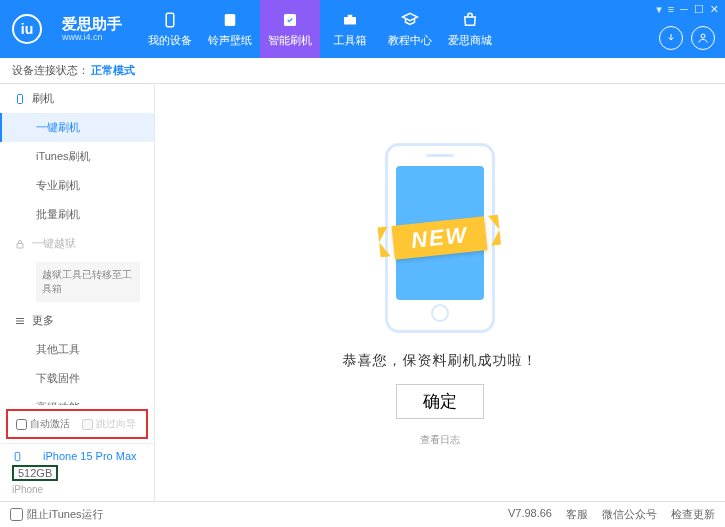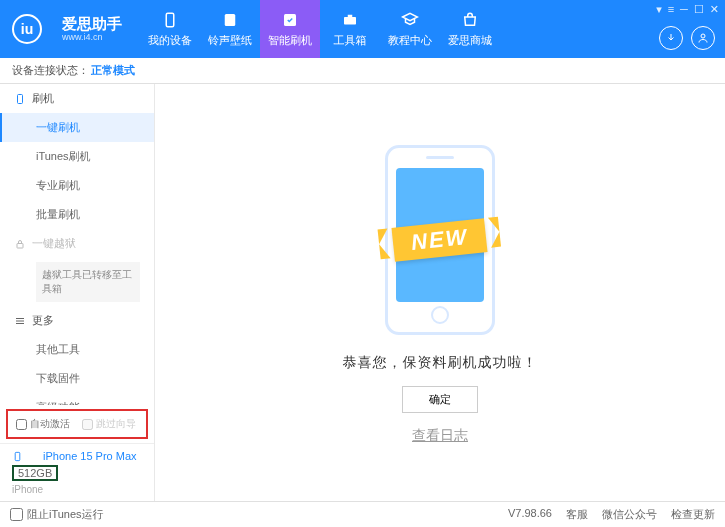--- a/index.html
+++ b/index.html
@@ -40,22 +40,22 @@
 .phone-img{position:relative;width:180px;height:200px;display:flex;align-items:center;justify-content:center}
 .phone{width:110px;height:190px;background:#fff;border:3px solid #d8e8ff;border-radius:14px;position:relative}
 .phone::before{content:"";position:absolute;top:8px;left:50%;transform:translateX(-50%);width:28px;height:3px;background:#d8e8ff;border-radius:2px}
 .phone::after{content:"";position:absolute;bottom:8px;left:50%;transform:translateX(-50%);width:14px;height:14px;border:2px solid #d8e8ff;border-radius:50%}
 .phone .scr{position:absolute;top:20px;left:8px;right:8px;bottom:30px;background:#5ab8ff;border-radius:4px}
 .ribbon{position:absolute;background:#ffc633;color:#fff;font-weight:900;font-size:22px;letter-spacing:2px;padding:4px 18px;transform:rotate(-6deg);font-style:italic;box-shadow:0 2px 4px rgba(0,0,0,.15)}
 .ribbon::before,.ribbon::after{content:"";position:absolute;top:0;border:15px solid #ffc633;border-left-color:transparent;border-right-color:transparent}
 .ribbon::before{left:-14px;border-left:none;border-right-width:10px}
 .ribbon::after{right:-14px;border-right:none;border-left-width:10px}
 .msg{font-size:14px;color:#333;letter-spacing:1px}
-.ok-btn{border:1px solid #ccc;background:#fff;padding:5px 26px;font-size:11px;cursor:pointer}
-.log-link{font-size:14px;color:#999;text-decoration:underline;cursor:pointer}
+.ok-btn{border:1px solid #ccc;background:#fff;padding:5px 26px;font-size:17px;cursor:pointer}
+.log-link{font-size:10px;color:#999;cursor:pointer}
 .footer{height:26px;border-top:1px solid #e0e0e0;display:flex;align-items:center;padding:0 10px;font-size:11px;color:#666;justify-content:space-between}
 .footer .l label{display:flex;align-items:center;gap:4px;cursor:pointer}
 .footer .r{display:flex;gap:14px}
 .footer .r span{cursor:pointer}
 </style>
 </head>
 <body>
 
 <div class="header">
   <div class="logo-wrap">

